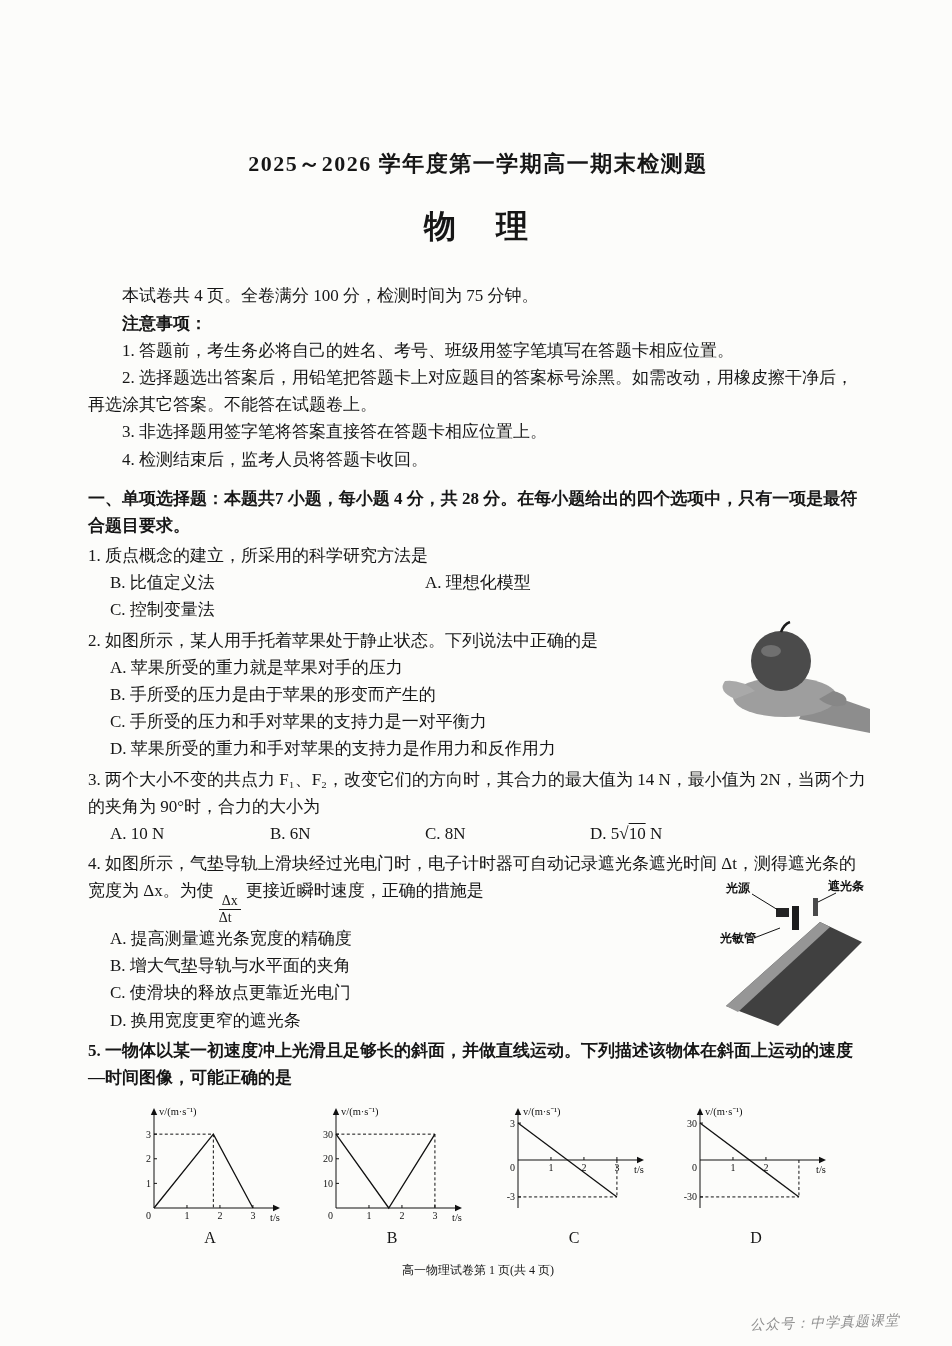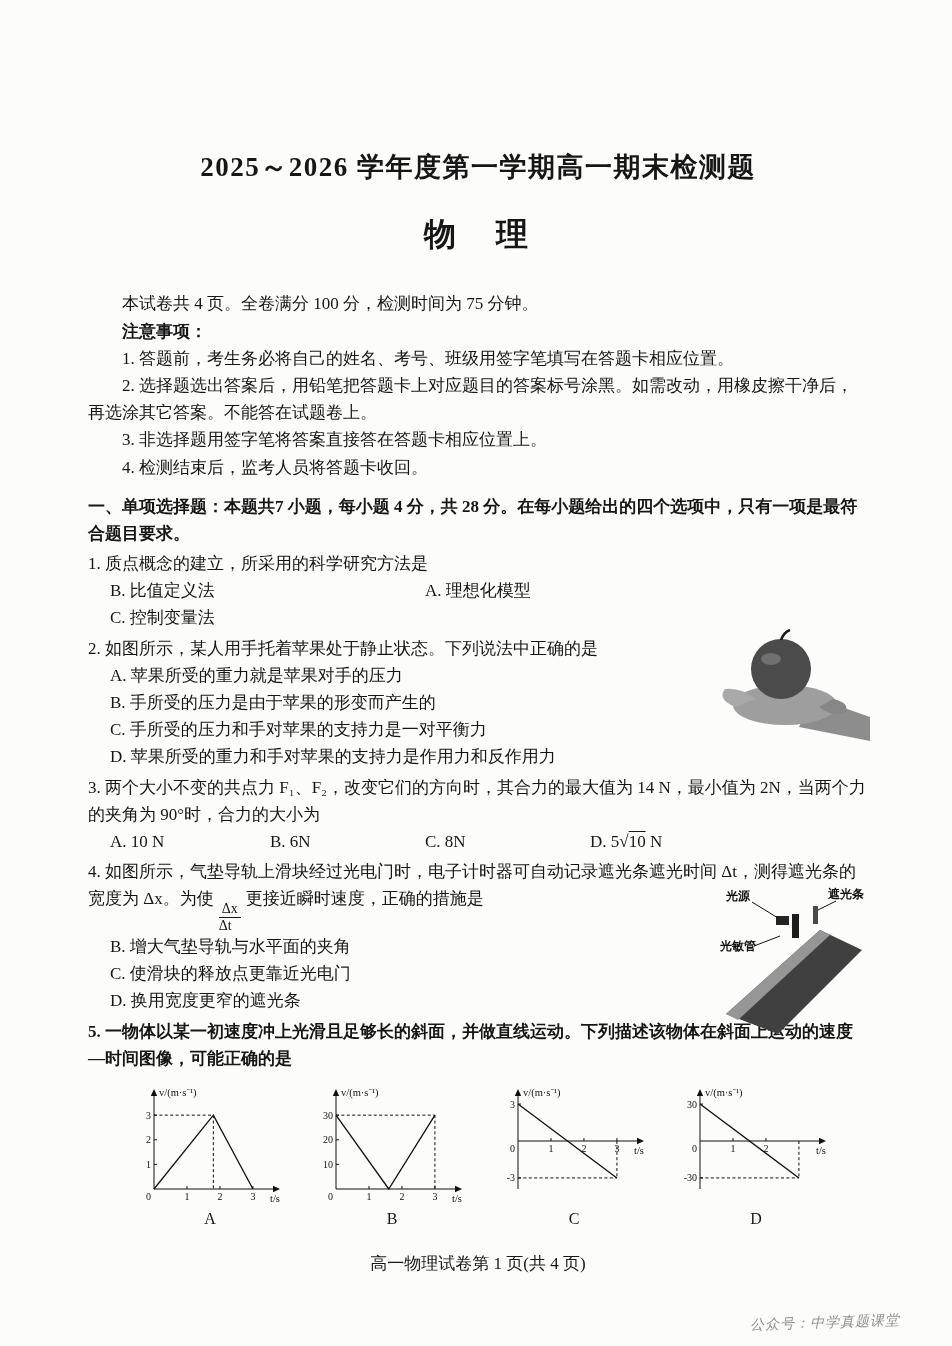--- a/index.html
+++ b/index.html
@@ -1,19 +1,19 @@
 <!DOCTYPE html>
 <html><head>
 <meta charset="utf-8">
 <style>
   html,body{margin:0;padding:0}
   body{background:#d8d8d8;font-family:"Liberation Serif","DejaVu Serif",serif}
   .page{position:relative;width:952px;height:1346px;margin:0 auto;background:#fcfcfa;color:#161616;overflow:hidden}
   .content{padding:146px 84px 0 88px;font-size:17px;line-height:1.6}
-  .doc-title{font-size:27px;font-weight:bold;text-align:center;letter-spacing:1.5px}
+  .doc-title{font-size:22px;font-weight:bold;text-align:center;letter-spacing:1.5px}
   .doc-subject{font-size:32px;font-weight:bold;text-align:center;margin:20px 0 30px;letter-spacing:4px}
   p{margin:0}
   .para-indent{text-indent:2em}
   .bold{font-weight:bold}
   .section-head{margin-top:12px}
   .question{margin-top:3px}
   .opt-grid{display:grid;grid-template-columns:315px auto;padding-left:22px}
   .opts-row{display:flex;padding-left:22px}
   .opts-row .w1{width:160px}
   .opts-row .w2{width:155px}
@@ -23,21 +23,21 @@
   .q-narrow{max-width:640px}
   .fig-apple{position:absolute;top:-6px;right:-2px;width:175px;height:112px}
   .fig-device{position:absolute;top:26px;right:-2px;width:150px;height:150px}
   .frac{display:inline-flex;flex-direction:column;align-items:flex-start;vertical-align:-9px;line-height:1.1;font-size:14px;margin:0 5px}
   .frac .fnum{border-bottom:1.2px solid #161616;padding:0 3px}
   .overline{text-decoration:overline}
   .graphs-row{display:flex;gap:10px;margin:8px 0 0 36px}
   .graph{width:172px;text-align:center}
   .graph svg{display:block}
   .graph-label{font-size:16px}
-  .footer{text-align:center;font-size:17px;margin-top:18px}
+  .footer{text-align:center;font-size:12px;margin-top:10px}
   .watermark{position:absolute;right:52px;bottom:14px;color:#8f8f8f;font-size:14px;font-style:italic;letter-spacing:1px;transform:rotate(-2deg)}
   .gtick{font:10px "Liberation Serif",serif;fill:#111}
   .glab{font:10.5px "Liberation Serif",serif;fill:#111}
   .fig-label{font:bold 12px "Liberation Serif",serif;fill:#111}
 </style>
 </head>
 <body>
 
 <div class="page">
   <div class="content">
@@ -88,20 +88,21 @@
         <span class="w3">C. 8N</span>
         <span><span>D. 5</span><span>√</span><span class="overline">10</span>&nbsp;<span>N</span></span>
       </div>
     </div>
 
     <div class="question q-rel">
       <p><span>4. 如图所示，气垫导轨上滑块经过光电门时，电子计时器可自动记录遮光条遮光时间 Δt，测得遮光条的宽度为 Δx。为使</span><span class="frac">
             <span class="fnum">Δx</span>
             <span>Δt</span>
           </span><span>更接近瞬时速度，正确的措施是</span></p>
+      <div class="opt q-narrow">A. 提高测量遮光条宽度的精确度</div>
       <div class="opt q-narrow">B. 增大气垫导轨与水平面的夹角</div>
       <div class="opt q-narrow">C. 使滑块的释放点更靠近光电门</div>
       <div class="opt q-narrow">D. 换用宽度更窄的遮光条</div>
       <svg class="fig-device" viewBox="0 0 150 150" aria-hidden="true">
         <polygon points="6,130 100,46 142,66 58,150" fill="#404040"></polygon>
         <polygon points="6,130 100,46 110,51 18,136" fill="#969696"></polygon>
         <rect x="72" y="30" width="7" height="24" fill="#1c1c1c"></rect>
         <rect x="93" y="22" width="5" height="18" fill="#4a4a4a"></rect>
         <rect x="56" y="32" width="13" height="9" fill="#242424"></rect>
         <line x1="32" y1="18" x2="58" y2="34" stroke="#111" stroke-width="1"></line>

